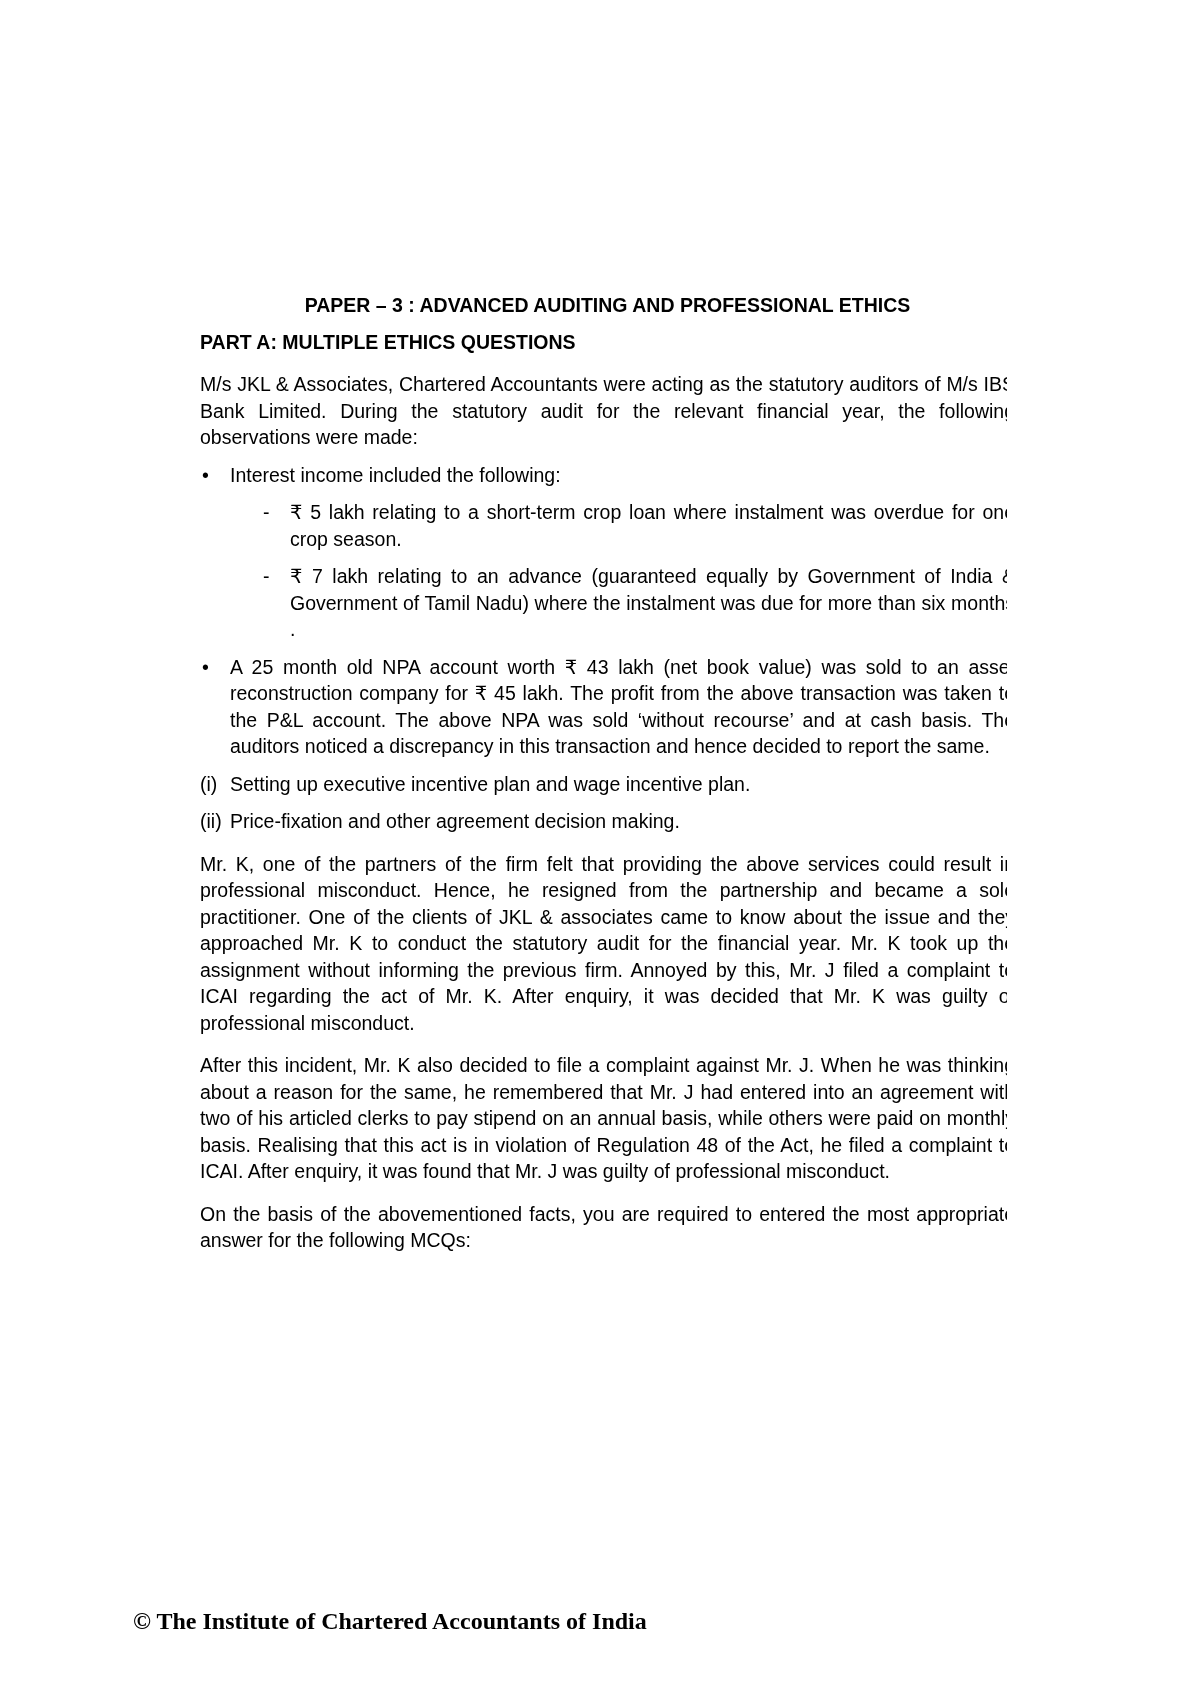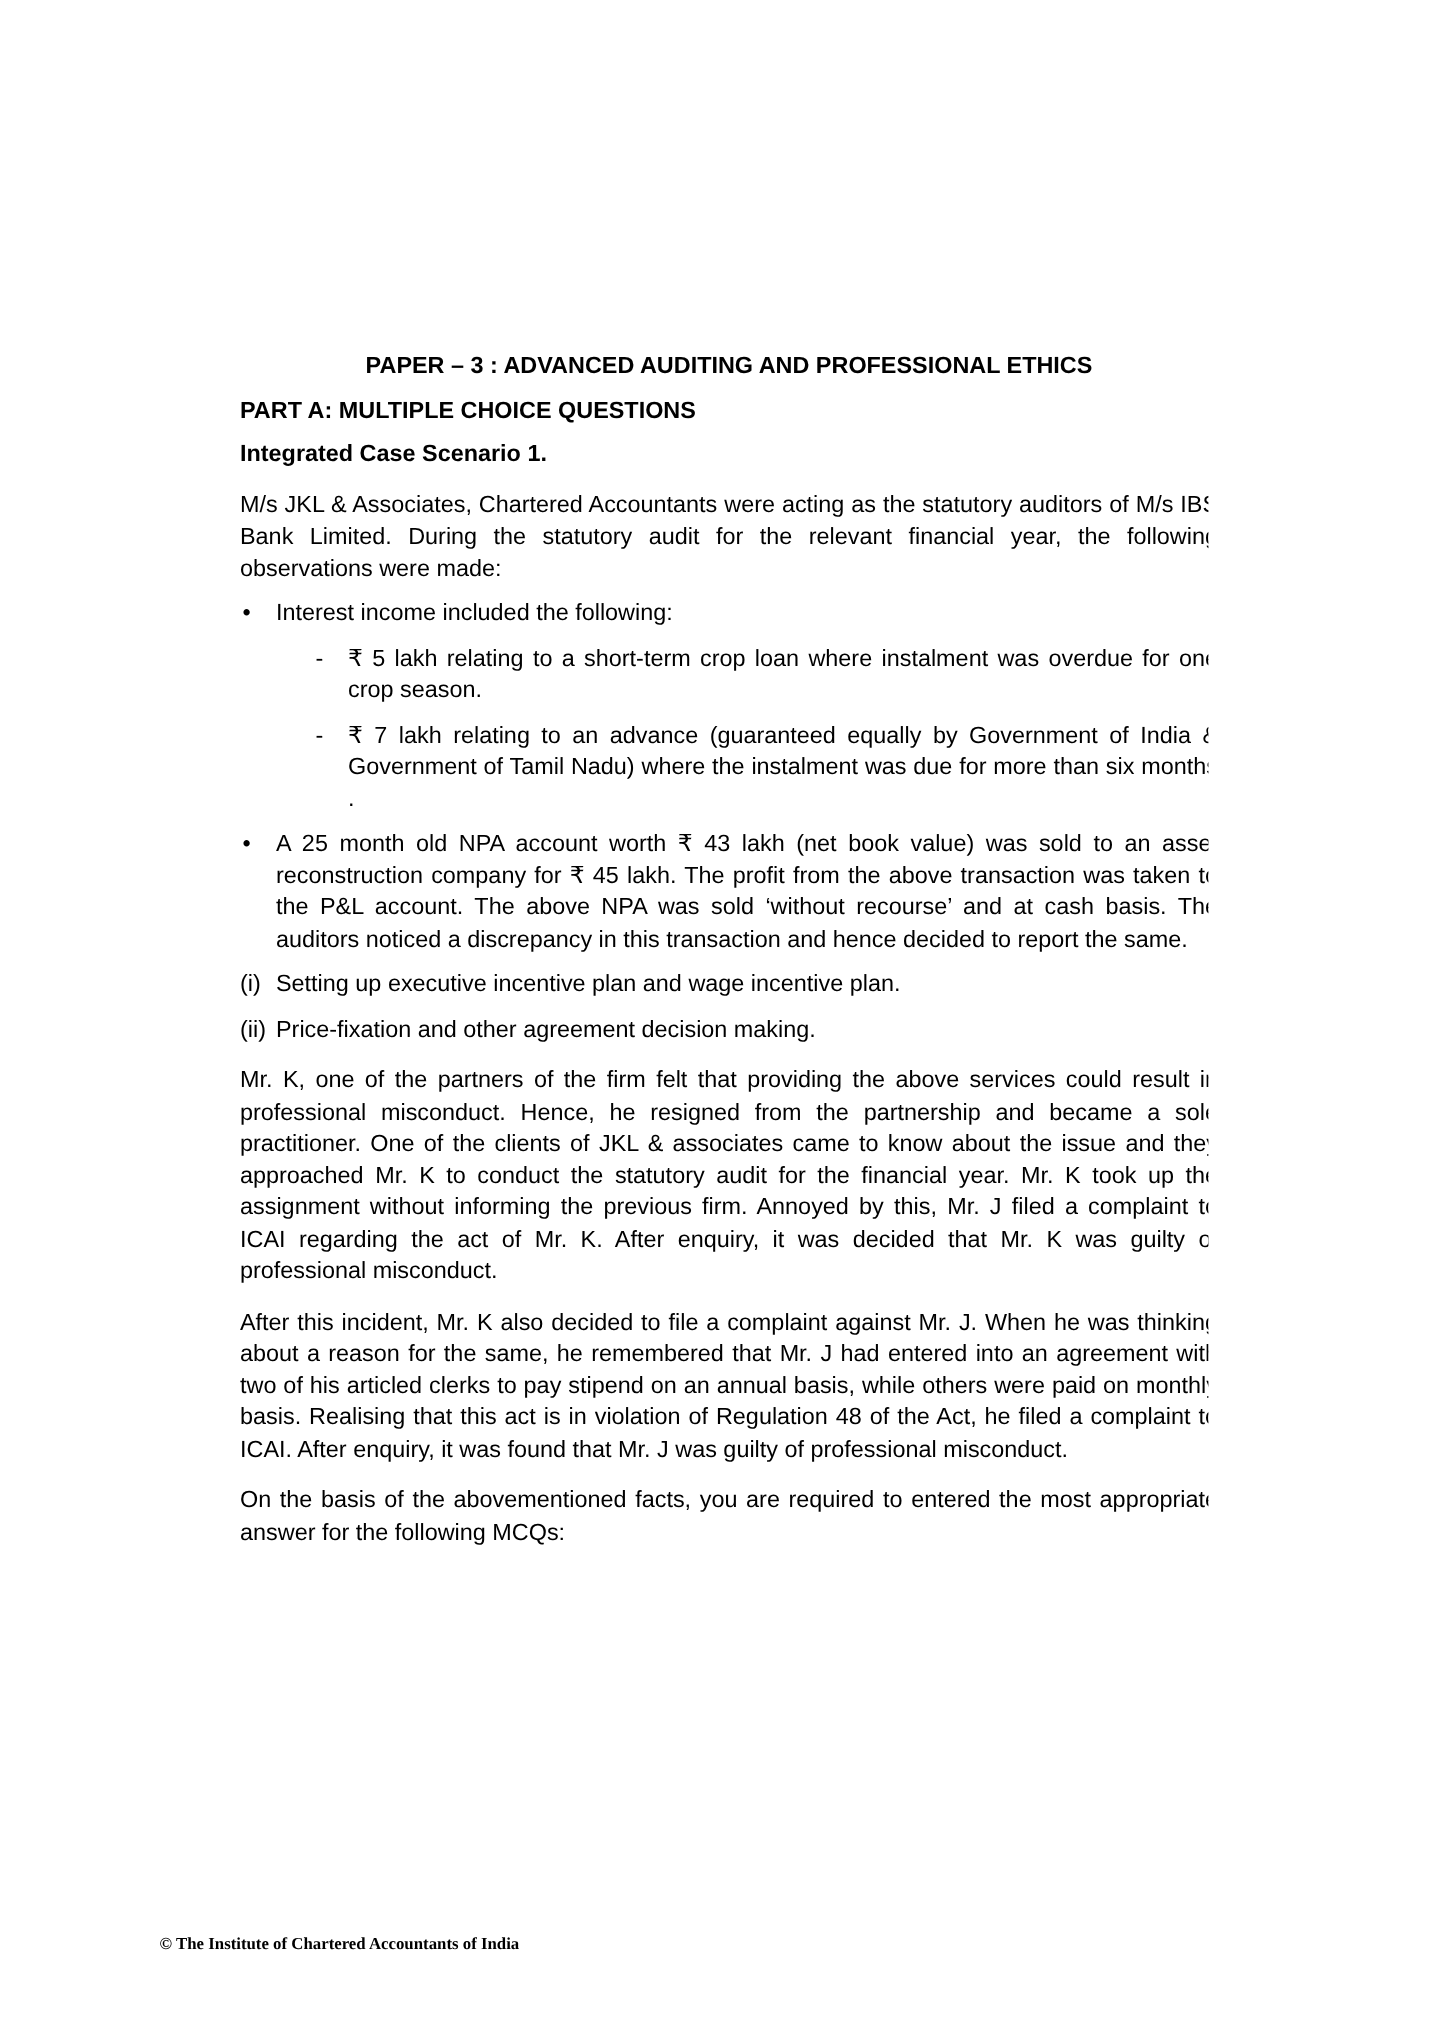--- a/index.html
+++ b/index.html
@@ -57,37 +57,36 @@
     position: absolute;
     left: 33px;
     top: 0;
   }
   .footer {
     position: absolute;
     left: 133px;
     top: 1608px;
     font-family: "Liberation Serif", "DejaVu Serif", serif;
     font-weight: bold;
-    font-size: 14px;
+    font-size: 24px;
     line-height: 26px;
   }
   .rupee { font-family: "Liberation Sans", "DejaVu Sans", sans-serif; }
 </style>
 </head>
 <body>
 
 <div class="page">
   <div class="content">
 
     <div class="h-center">PAPER – 3 : ADVANCED AUDITING AND PROFESSIONAL ETHICS</div>
 
 
-    <div class="h-left">PART A: MULTIPLE CHOICE QUESTIONS</div>
+    <div class="h-left">PART A: MULTIPLE ETHICS QUESTIONS</div>
 
-    <div class="h-left">Integrated Case Scenario 1.</div>
 
     <p class="body">M/s JKL &amp; Associates, Chartered Accountants were acting as the statutory auditors of M/s IBS Bank Limited. During the statutory audit for the relevant financial year, the following observations were made:</p>
 
     <div class="list-item">
       <span class="marker">•</span><span>Interest income included the following:</span>
       <div class="sub-item">
         <span class="marker">-</span><span class="rupee">₹ 5 lakh relating to a short-term crop loan where instalment was overdue for one crop season.</span>
       </div>
       <div class="sub-item">
         <span class="marker">-</span><span class="rupee">₹ 7 lakh relating to an advance (guaranteed equally by Government of India &amp; Government of Tamil Nadu) where the instalment was due for more than six months .</span>

